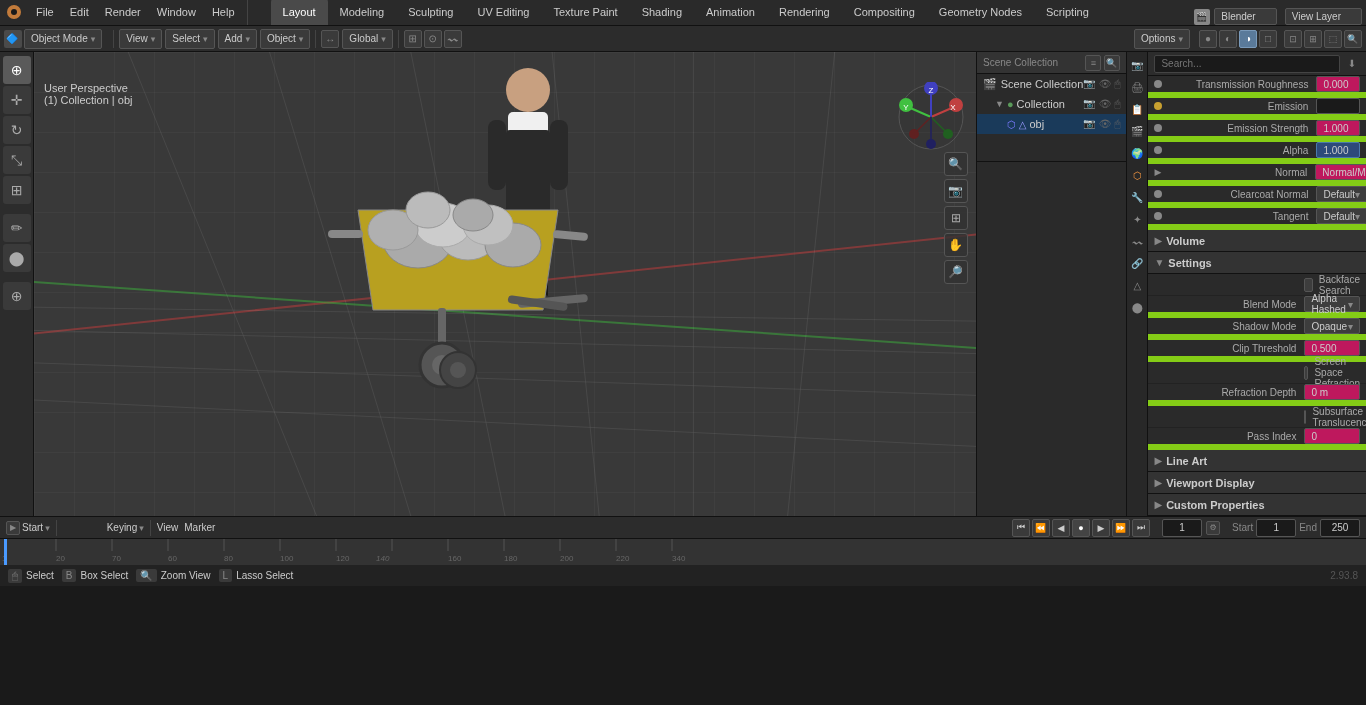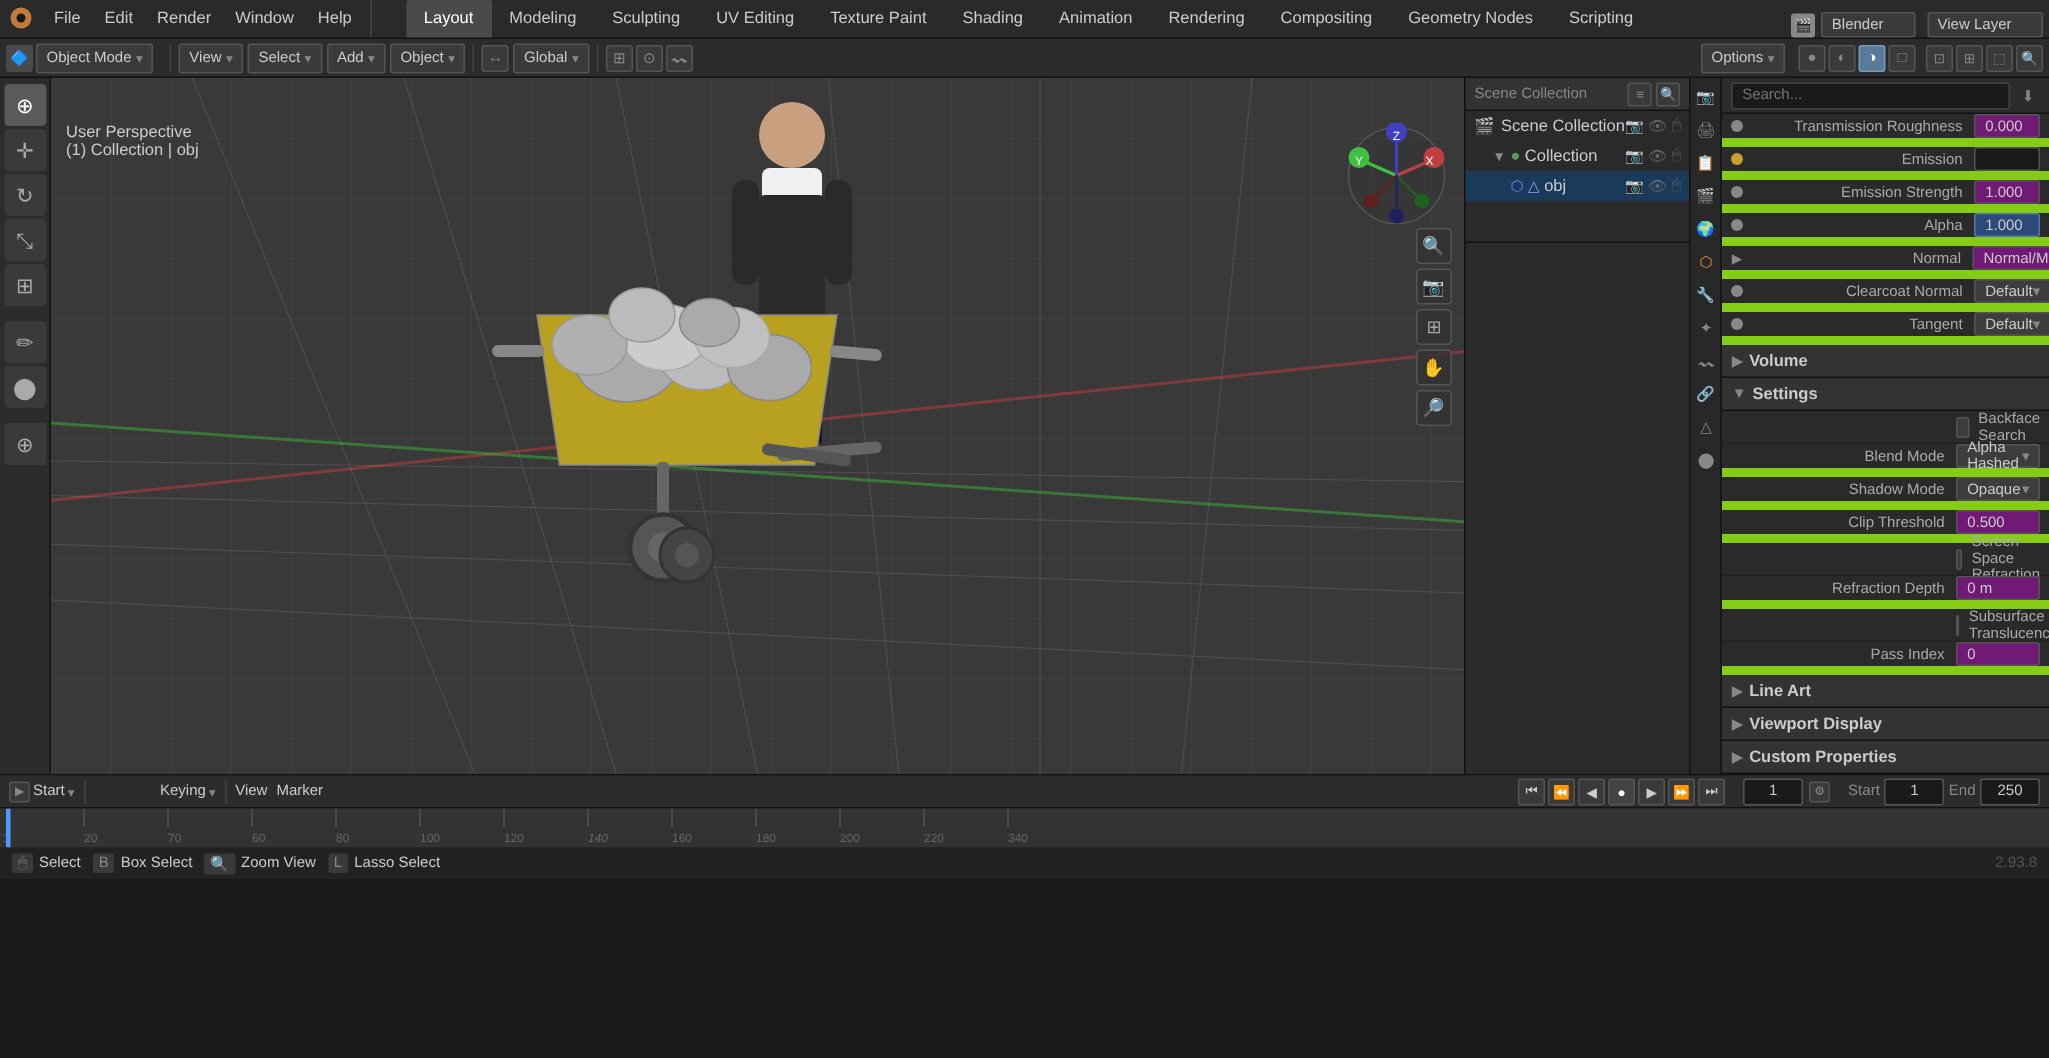--- a/index.html
+++ b/index.html
@@ -41,21 +41,21 @@
     #outliner { height: 110px; border-bottom: 1px solid #111; overflow: hidden; }
     #outliner-header { height: 22px; background: #333; display: flex; align-items: center; padding: 0 6px; gap: 4px; border-bottom: 1px solid #111; }
     #properties { flex: 1; overflow-y: auto; }
     
     
     .prop-search { height: 24px; background: #2c2c2c; display: flex; align-items: center; padding: 0 6px; border-bottom: 1px solid #111; }
     .prop-search input { flex: 1; background: #1a1a1a; border: 1px solid #444; border-radius: 2px; color: #ccc; font-size: 10px; padding: 2px 6px; height: 18px; }
     
     .prop-row { display: flex; align-items: center; height: 22px; padding: 0 6px; border-bottom: 6px solid #84cc16; }
     .prop-label { flex: 0 0 150px; text-align: right; color: #aaa; font-size: 10px; padding-right: 8px; }
-    .prop-value { flex: 1; height: 16px; background: #701a75; border: 1px solid #555; border-radius: 2px; display: flex; align-items: center; padding: 0 6px; font-size: 10px; color: #ccc; }
+    .prop-value { flex: 1; height: 16px; background: #be185d; border: 1px solid #555; border-radius: 2px; display: flex; align-items: center; padding: 0 6px; font-size: 10px; color: #ccc; }
     .prop-value.highlight { background: #2d4a7a; border-color: #4a7aaa; }
     .prop-value.black { background: #1a1a1a; }
     .prop-dot { width: 8px; height: 8px; border-radius: 50%; background: #888; margin-right: 4px; flex-shrink: 0; cursor: pointer; }
     .prop-dot.yellow { background: #c8a030; }
     
     .section-header { height: 22px; background: #333; display: flex; align-items: center; padding: 0 6px; cursor: pointer; border-bottom: 1px solid #111; }
     .section-arrow { margin-right: 4px; font-size: 10px; color: #888; }
     .section-title { font-size: 11px; color: #ccc; font-weight: bold; }
 
     .dropdown-value { flex: 1; height: 16px; background: #3d3d3d; border: 1px solid #555; border-radius: 2px; display: flex; align-items: center; padding: 0 6px; font-size: 10px; color: #ccc; cursor: pointer; }
@@ -568,21 +568,21 @@
     <div style="position:absolute; left:0; right:0; top:0; bottom:0; display:flex; align-items:center;">
       <div style="position:absolute; left:5px; top:0; bottom:0; width:2px; background:#4a9aff;"></div>
 
       <div style="position:absolute; left:2px; bottom:2px; font-size:8px; color:#666;">1</div>
       <div style="position:absolute; left:56px; bottom:2px; font-size:8px; color:#666;">20</div>
       <div style="position:absolute; left:112px; bottom:2px; font-size:8px; color:#666;">70</div>
       <div style="position:absolute; left:168px; bottom:2px; font-size:8px; color:#666;">60</div>
       <div style="position:absolute; left:224px; bottom:2px; font-size:8px; color:#666;">80</div>
       <div style="position:absolute; left:280px; bottom:2px; font-size:8px; color:#666;">100</div>
       <div style="position:absolute; left:336px; bottom:2px; font-size:8px; color:#666;">120</div>
-      <div style="position:absolute; left:392px; bottom:2px; font-size:8px; color:#666;font-style:italic;">140</div>
+      <div style="position:absolute; left:376px; bottom:2px; font-size:8px; color:#666;font-style:italic;">140</div>
       <div style="position:absolute; left:448px; bottom:2px; font-size:8px; color:#666;">160</div>
       <div style="position:absolute; left:504px; bottom:2px; font-size:8px; color:#666;">180</div>
       <div style="position:absolute; left:560px; bottom:2px; font-size:8px; color:#666;">200</div>
       <div style="position:absolute; left:616px; bottom:2px; font-size:8px; color:#666;">220</div>
       <div style="position:absolute; left:672px; bottom:2px; font-size:8px; color:#666;">340</div>
 
       <svg width="100%" height="26" style="position:absolute; top:0; left:0;">
         <line x1="5" y1="0" x2="5" y2="26" stroke="#4a9aff" stroke-width="2"></line>
         <line x1="56" y1="0" x2="56" y2="12" stroke="#555" stroke-width="1"></line>
         <line x1="112" y1="0" x2="112" y2="12" stroke="#555" stroke-width="1"></line>

